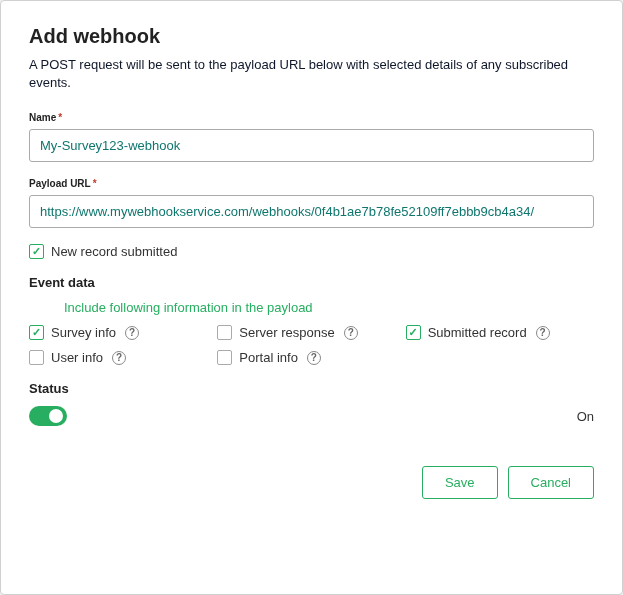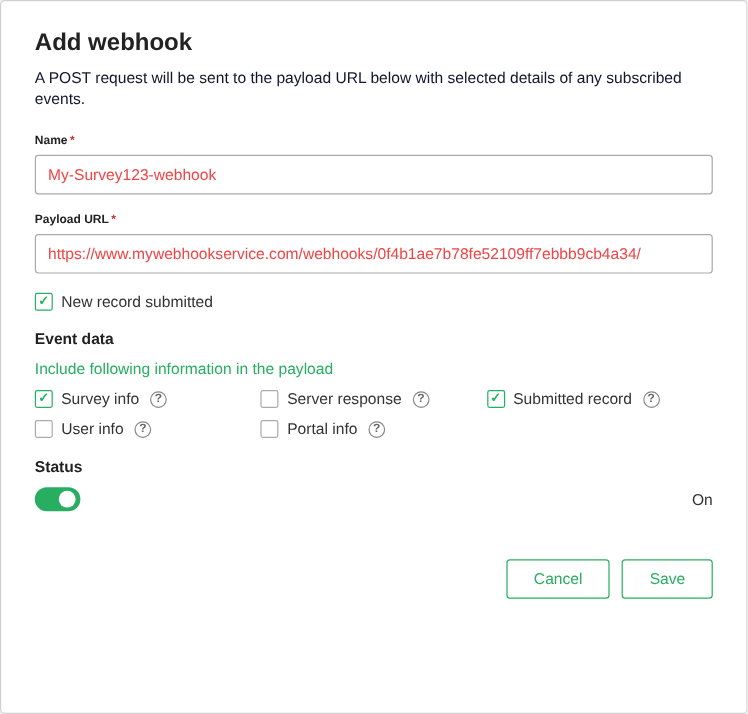--- a/index.html
+++ b/index.html
@@ -52,21 +52,21 @@
       color: #c0392b;
       margin-left: 2px;
     }
 
     .text-input {
       width: 100%;
       border: 1px solid #aaa;
       border-radius: 3px;
       padding: 8px 10px;
       font-size: 13px;
-      color: #ef4444;
+      color: #0f766e;
       outline: none;
       margin-bottom: 16px;
     }
 
     .section-title {
       font-size: 13px;
       font-weight: 700;
       color: #222;
       margin-bottom: 10px;
     }
@@ -112,20 +112,21 @@
     }
 
     .event-data-section {
       margin-bottom: 16px;
     }
 
     .event-data-subtitle {
       font-size: 13px;
       color: #27ae60;
       margin-bottom: 10px;
+      margin-left: 35px;
     }
 
     .event-data-grid {
       display: grid;
       grid-template-columns: 1fr 1fr 1fr;
       row-gap: 10px;
     }
 
     .help-icon {
       display: inline-flex;
@@ -286,16 +287,16 @@
       <div class="toggle-switch">
         <div class="toggle-track">
           <div class="toggle-thumb"></div>
         </div>
       </div>
       <span class="toggle-label">On</span>
     </div>
   </div>
 
   <div class="footer">
+    <button class="btn btn-save">Save</button>
     <button class="btn btn-cancel">Cancel</button>
-    <button class="btn btn-save">Save</button>
   </div>
 </div>
 
 </body></html>

